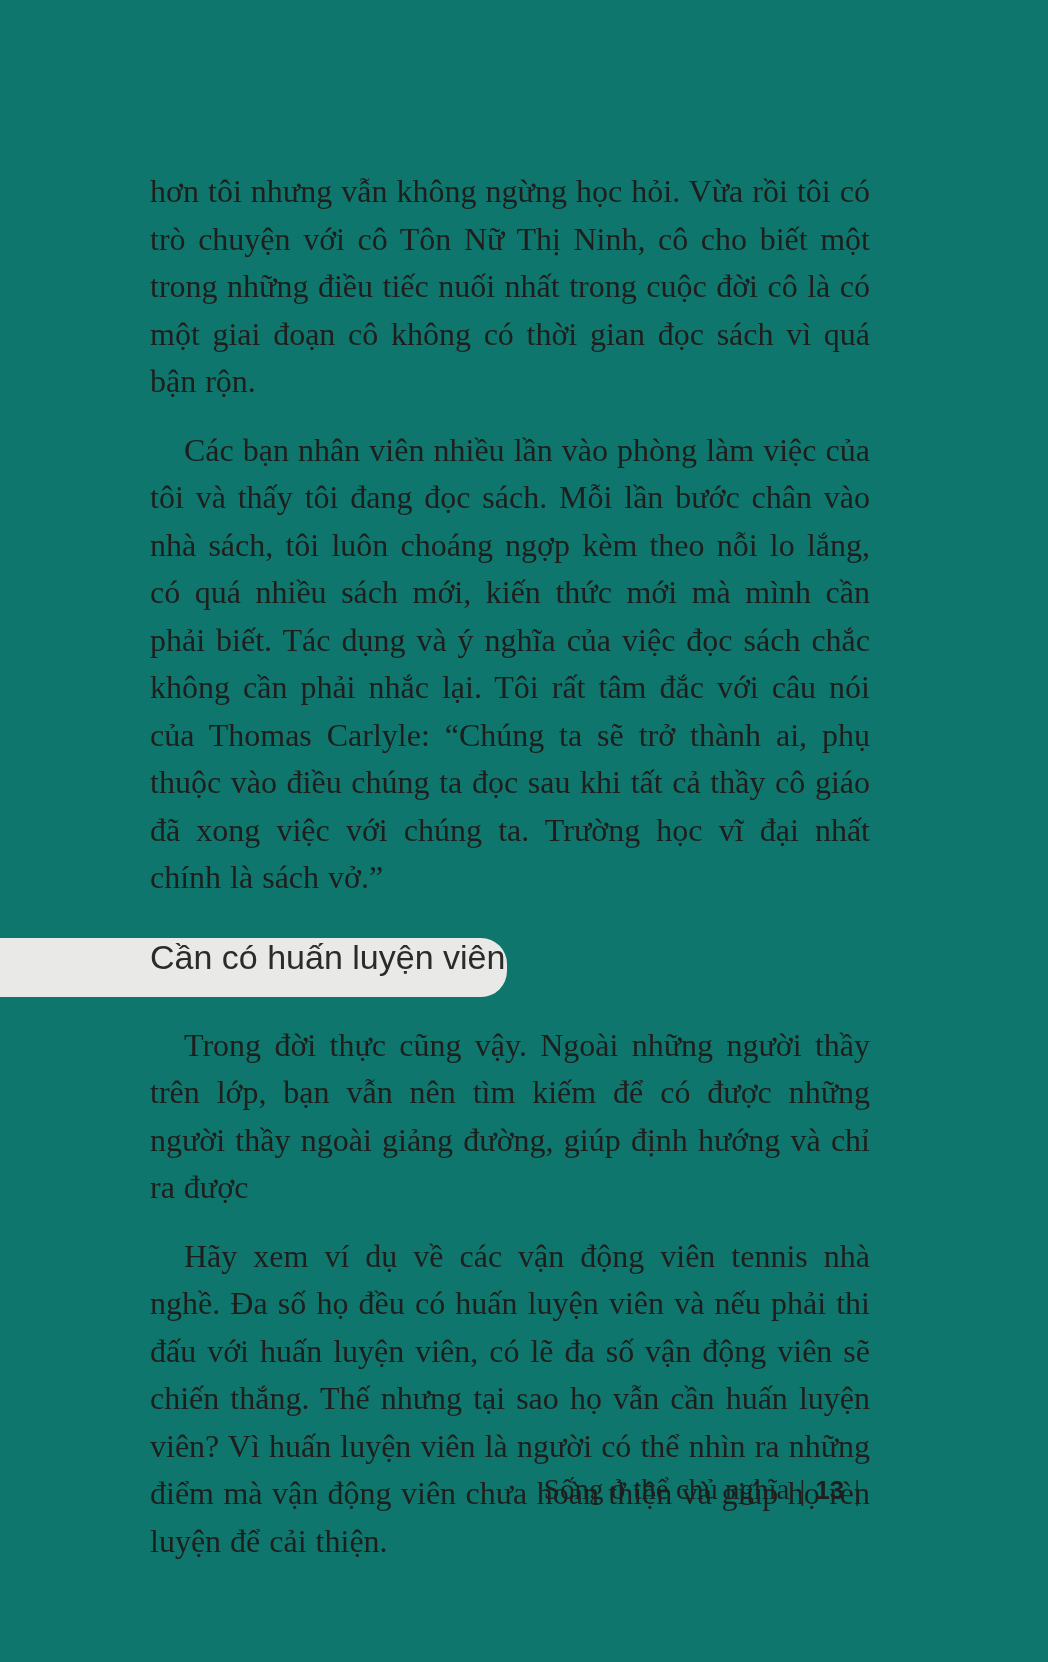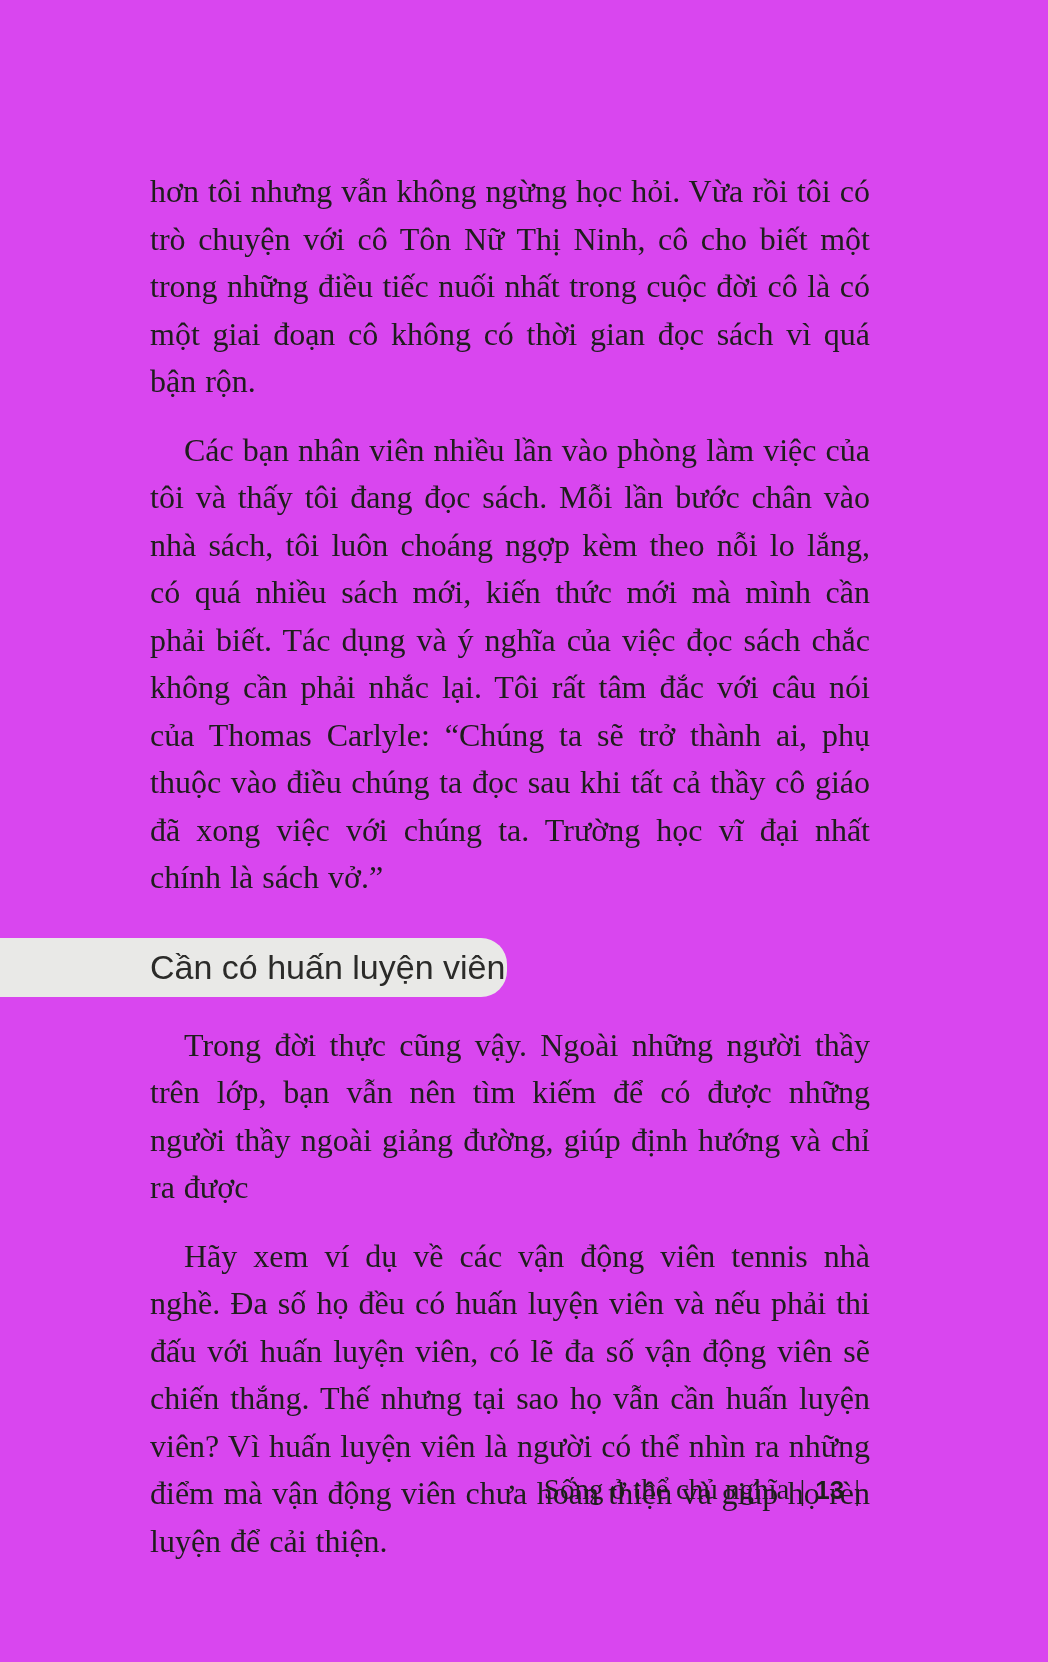--- a/index.html
+++ b/index.html
@@ -4,21 +4,21 @@
 <style>
   html, body {
     margin: 0;
     padding: 0;
     background: #ffffff;
   }
   .page {
     position: relative;
     width: 1048px;
     height: 1662px;
-    background: #d946ef;
+    background: #0f766e;
     overflow: hidden;
     font-family: "Liberation Serif", "DejaVu Serif", serif;
     color: #1e1e1c;
   }
   .content {
     position: absolute;
     top: 168px;
     left: 0;
     right: 0;
   }
@@ -35,21 +35,21 @@
   }
   .heading-pill {
     box-sizing: border-box;
     width: 507px;
     height: 59px;
     margin: 36px 0 25px 0;
     padding-left: 150px;
     background: #e9e9e7;
     border-radius: 0 26px 26px 0;
     display: flex;
-    align-items: center;
+    align-items: flex-start;
   }
   .heading-text {
     font-family: "Liberation Sans", "DejaVu Sans", sans-serif;
     font-size: 34px;
     color: #2b2b29;
     white-space: nowrap;
   }
   .footer {
     position: absolute;
     top: 1472px;

